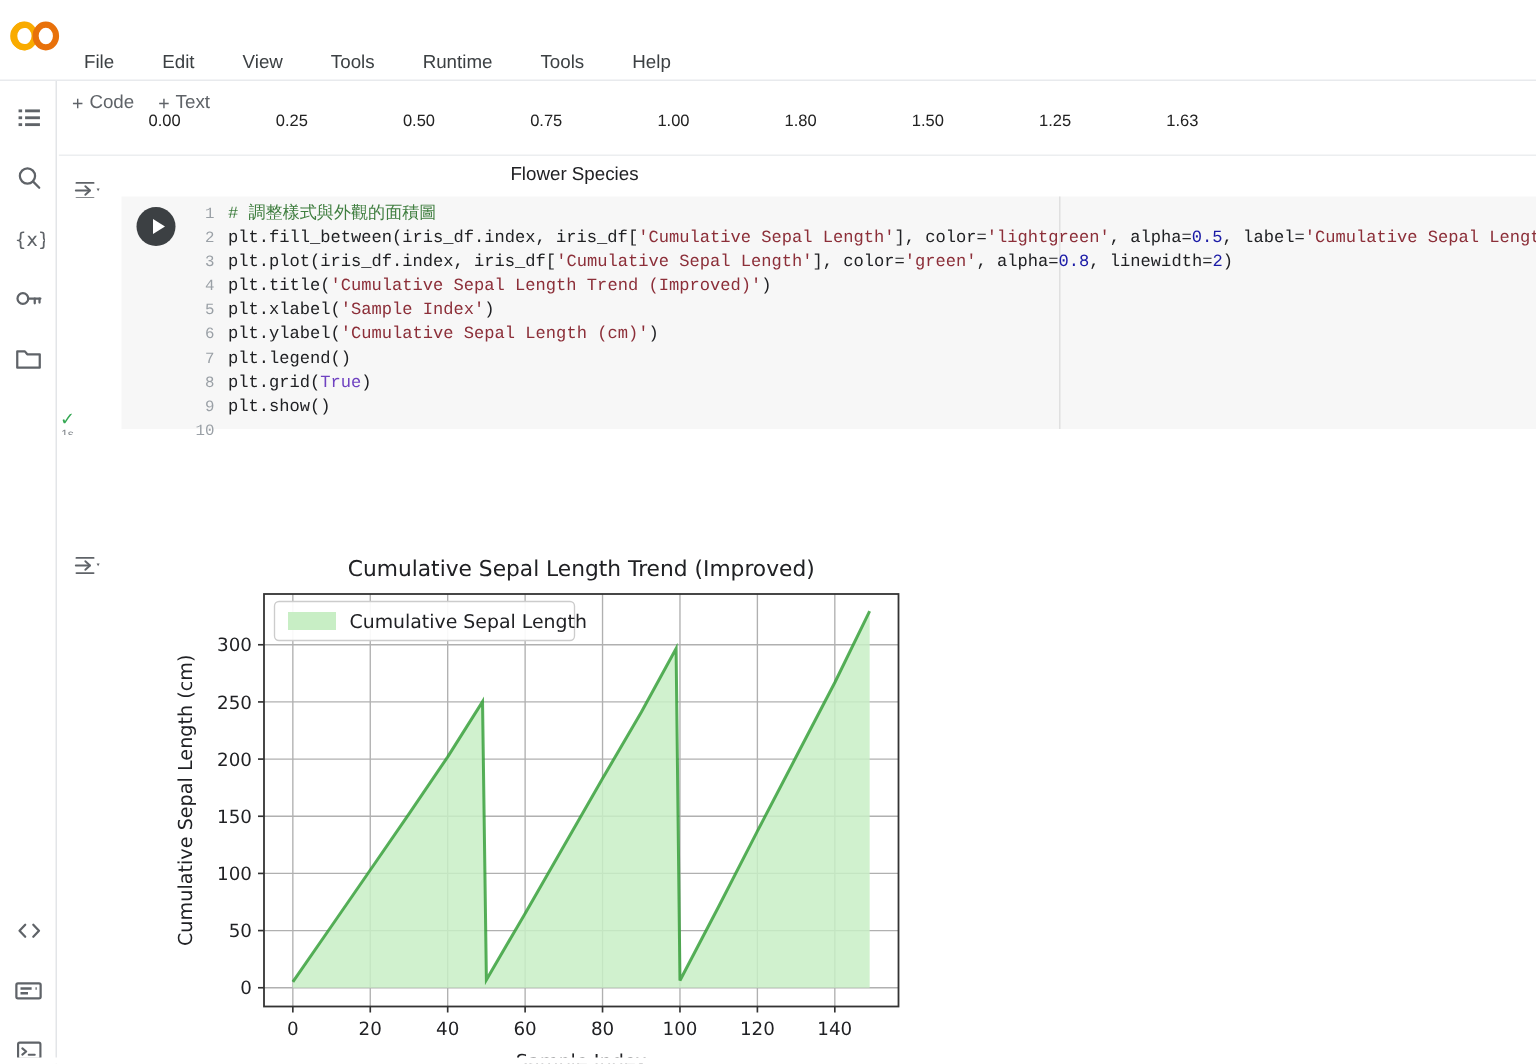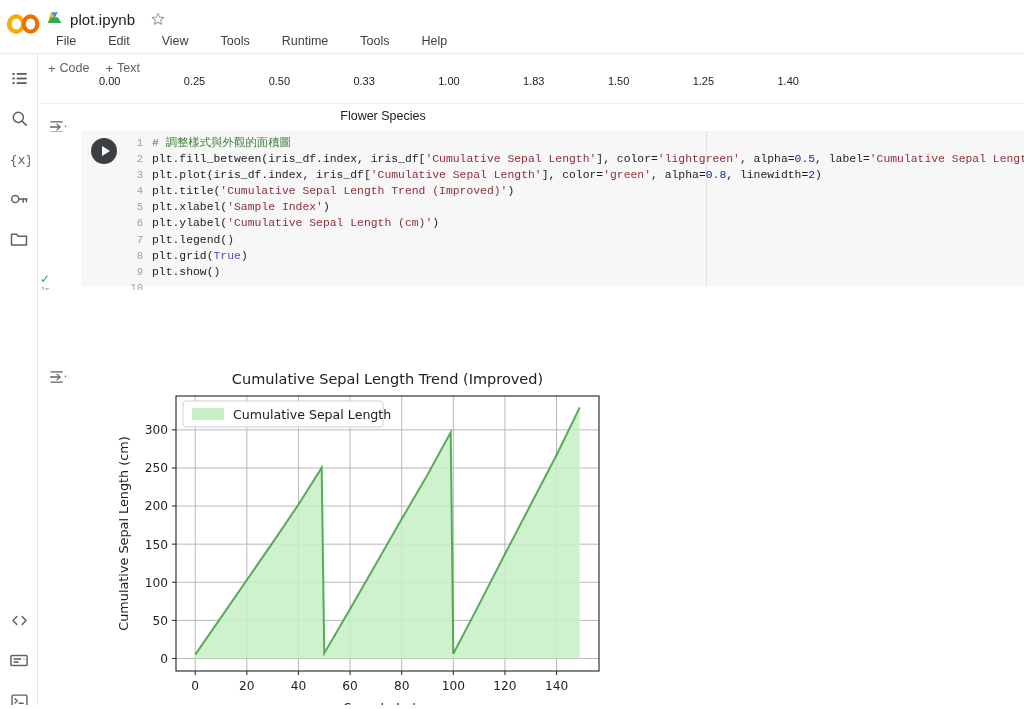--- a/index.html
+++ b/index.html
@@ -175,32 +175,20 @@
         <g fill="none" stroke="#F9AB00" stroke-width="5.2">
           <ellipse cx="13" cy="14" rx="8.6" ry="9.6"></ellipse>
         </g>
         <g fill="none" stroke="#E8710A" stroke-width="5.2">
           <ellipse cx="31" cy="14" rx="8.6" ry="9.6"></ellipse>
         </g>
         <path d="M13 4.6 A9.2 9.2 0 0 0 13 23.4" fill="none" stroke="#F9AB00" stroke-width="5.2" stroke-linecap="round"></path>
       </svg>
     </div>
 
-    <div class="title-row">
-      <svg class="drive-icon" viewBox="0 0 24 22">
-        <path d="M7.3 1.5 L16.7 1.5 L12 10 Z" fill="#4285F4"></path>
-        <path d="M7.3 1.5 L12 10 L2.2 18.8 Z" fill="#FBBC05" transform="translate(0,-1)"></path>
-        <path d="M2.4 19 L21.6 19 L16.8 10.6 L7.2 10.6 Z" fill="#34A853" transform="translate(0,-2.2)"></path>
-        <path d="M16.7 1.5 L21.8 18.5 L12 10 Z" fill="#1967D2" opacity="0"></path>
-      </svg>
-      <span class="nb-title">plot.ipynb</span>
-      <svg class="star-icon" viewBox="0 0 24 24">
-        <path d="M12 3.6 l2.55 5.56 6.05.62 -4.52 4.06 1.28 5.96 -5.36-3.05 -5.36 3.05 1.28-5.96 -4.52-4.06 6.05-.62z" fill="none" stroke="#9aa0a6" stroke-width="1.6" stroke-linejoin="round"></path>
-      </svg>
-    </div>
 
     <div class="menubar">
       <div class="menu-item">File</div>
       <div class="menu-item">Edit</div>
       <div class="menu-item">View</div>
       <div class="menu-item">Tools</div>
       <div class="menu-item">Runtime</div>
       <div class="menu-item">Tools</div>
       <div class="menu-item">Help</div>
     </div>
@@ -276,26 +264,26 @@
         <span class="plus">+</span>
         <span>Text</span>
       </div>
     </div>
 
     <div class="prev-output">
       <div class="prev-ticks">
         <span>0.00</span>
         <span>0.25</span>
         <span>0.50</span>
-        <span>0.33</span>
+        <span>0.75</span>
         <span>1.00</span>
-        <span>1.83</span>
+        <span>1.80</span>
         <span>1.50</span>
         <span>1.25</span>
-        <span>1.40</span>
+        <span>1.63</span>
       </div>
       <div class="prev-sep"></div>
       <div class="prev-xlabel">Flower Species</div>
       <div class="out-gutter-icon">
         <svg width="22" height="18" viewBox="0 0 26 20" fill="none" stroke="#5f6368" stroke-width="1.5">
           <line x1="3.5" y1="4" x2="17" y2="4" stroke-linecap="round"></line>
           <line x1="3.5" y1="16" x2="17" y2="16" stroke-linecap="round"></line>
           <line x1="3" y1="10" x2="14" y2="10" stroke-linecap="round"></line>
           <polyline points="10.5,6.6 14.2,10 10.5,13.4" stroke-linecap="round" stroke-linejoin="round"></polyline>
           <path d="M19.4 8.4 l2.4 0 l-1.2 2.2 z" fill="#5f6368" stroke="none"></path>

